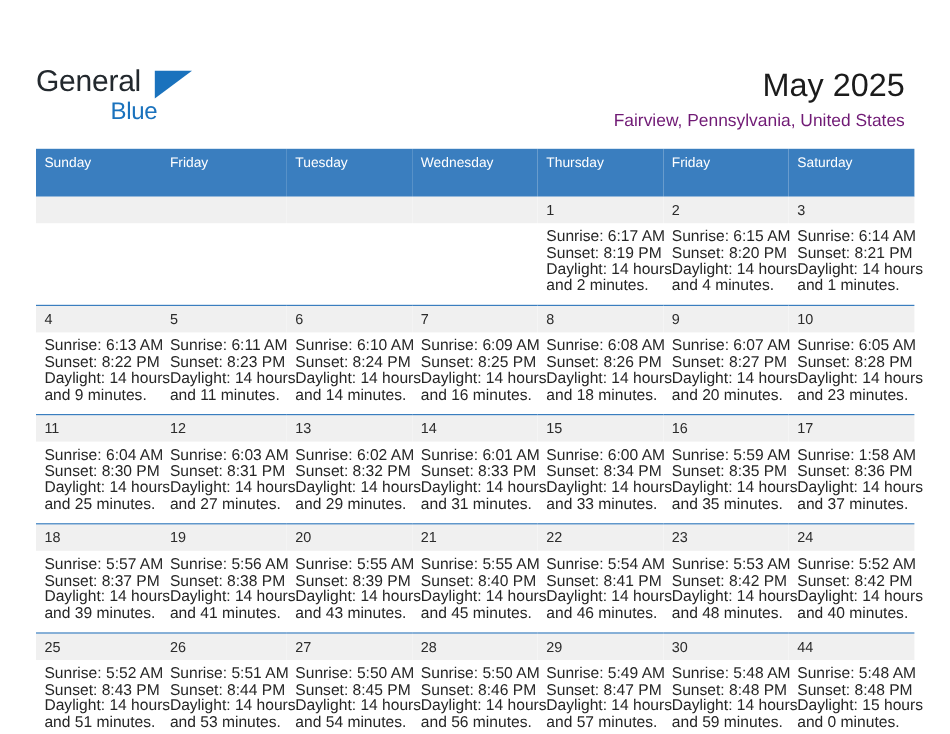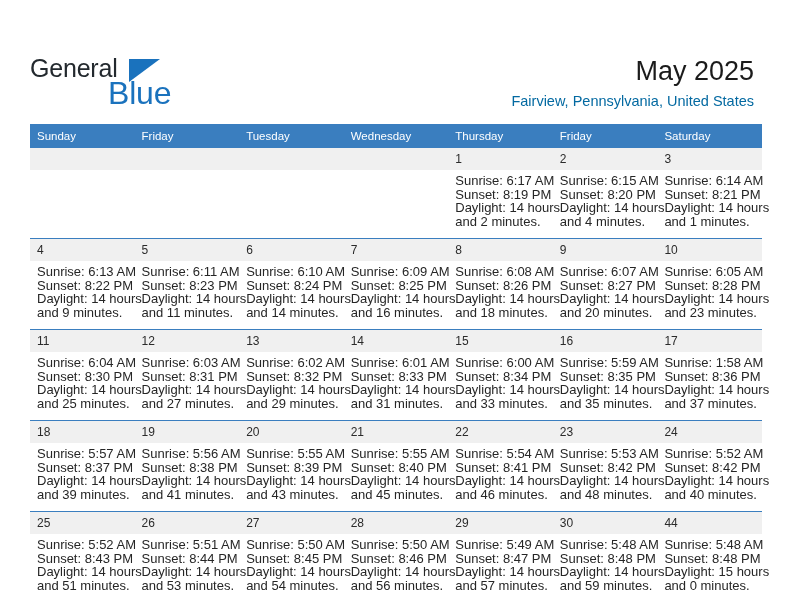--- a/index.html
+++ b/index.html
@@ -53,23 +53,23 @@
     position: absolute;
     left: 99px;
     top: 3px;
     width: 0;
     height: 0;
     border-left: 31px solid #1a72bd;
     border-bottom: 23px solid transparent;
   }
   .brand-line2 {
     position: absolute;
-    left: 78px;
+    left: 62px;
     top: 25px;
-    font-size: 32px;
+    font-size: 20px;
     line-height: 25px;
     color: #1a72bd;
     letter-spacing: -0.2px;
   }
 
   .title {
     position: absolute;
     right: 38px;
     top: 36px;
     font-size: 27px;
@@ -77,41 +77,41 @@
     color: #1b1b1b;
     text-align: left;
     white-space: nowrap;
   }
   .subtitle {
     position: absolute;
     right: 38px;
     top: 72px;
     font-size: 14.5px;
     line-height: 18px;
-    color: #0369a1;
+    color: #701a75;
     text-align: right;
     white-space: nowrap;
   }
 
   
   .calendar {
     position: absolute;
     left: 30px;
     top: 104px;
     width: 732px;
     border-collapse: collapse;
     table-layout: fixed;
   }
   .calendar th {
     background: #3a7ebf;
     color: #ffffff;
     font-weight: normal;
     font-size: 11.5px;
     text-align: left;
-    padding: 6px 0 6px 7px;
+    padding: 6px 0 22px 7px;
     height: 10px;
     border: none;
   }
   .calendar td {
     vertical-align: top;
     padding: 0;
     border: none;
     border-top: 1px solid #3a7ebf;
     height: 90px;
     width: 104.5px;

